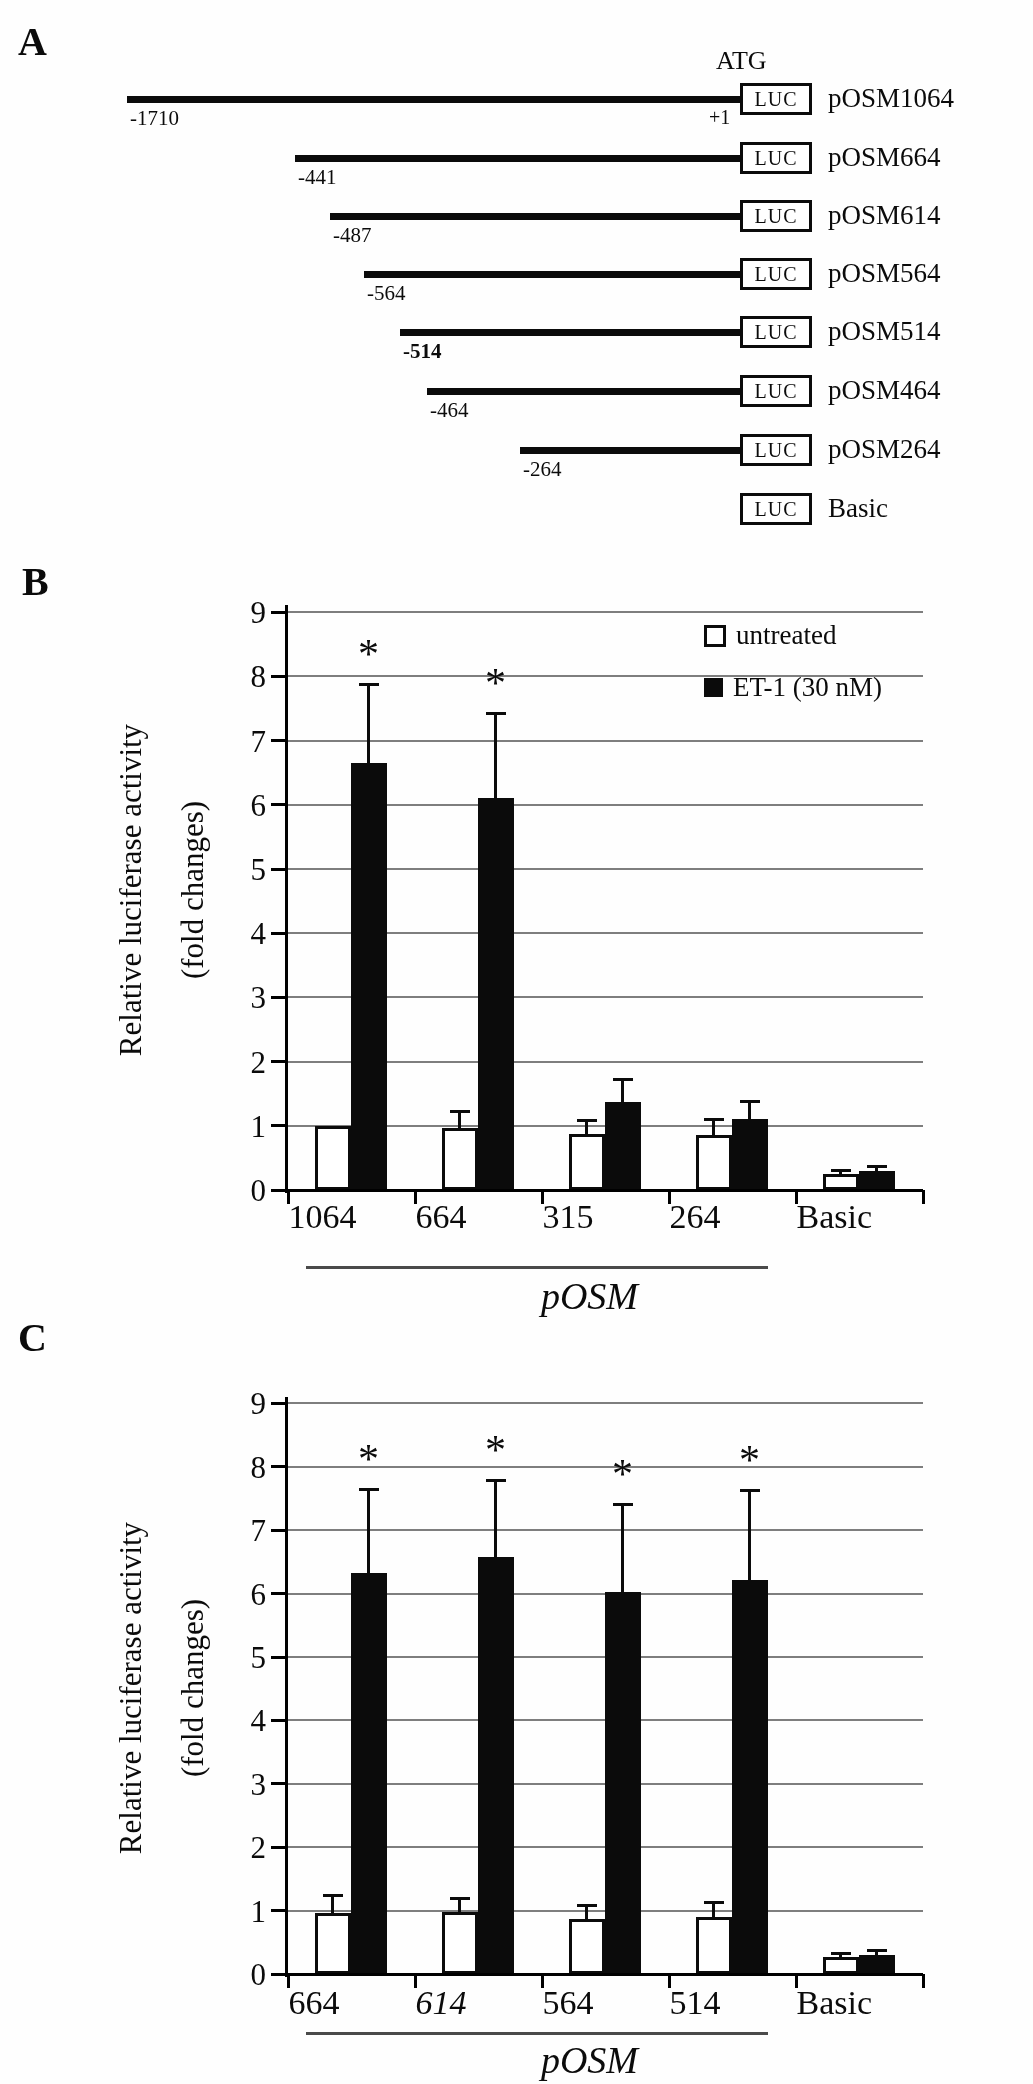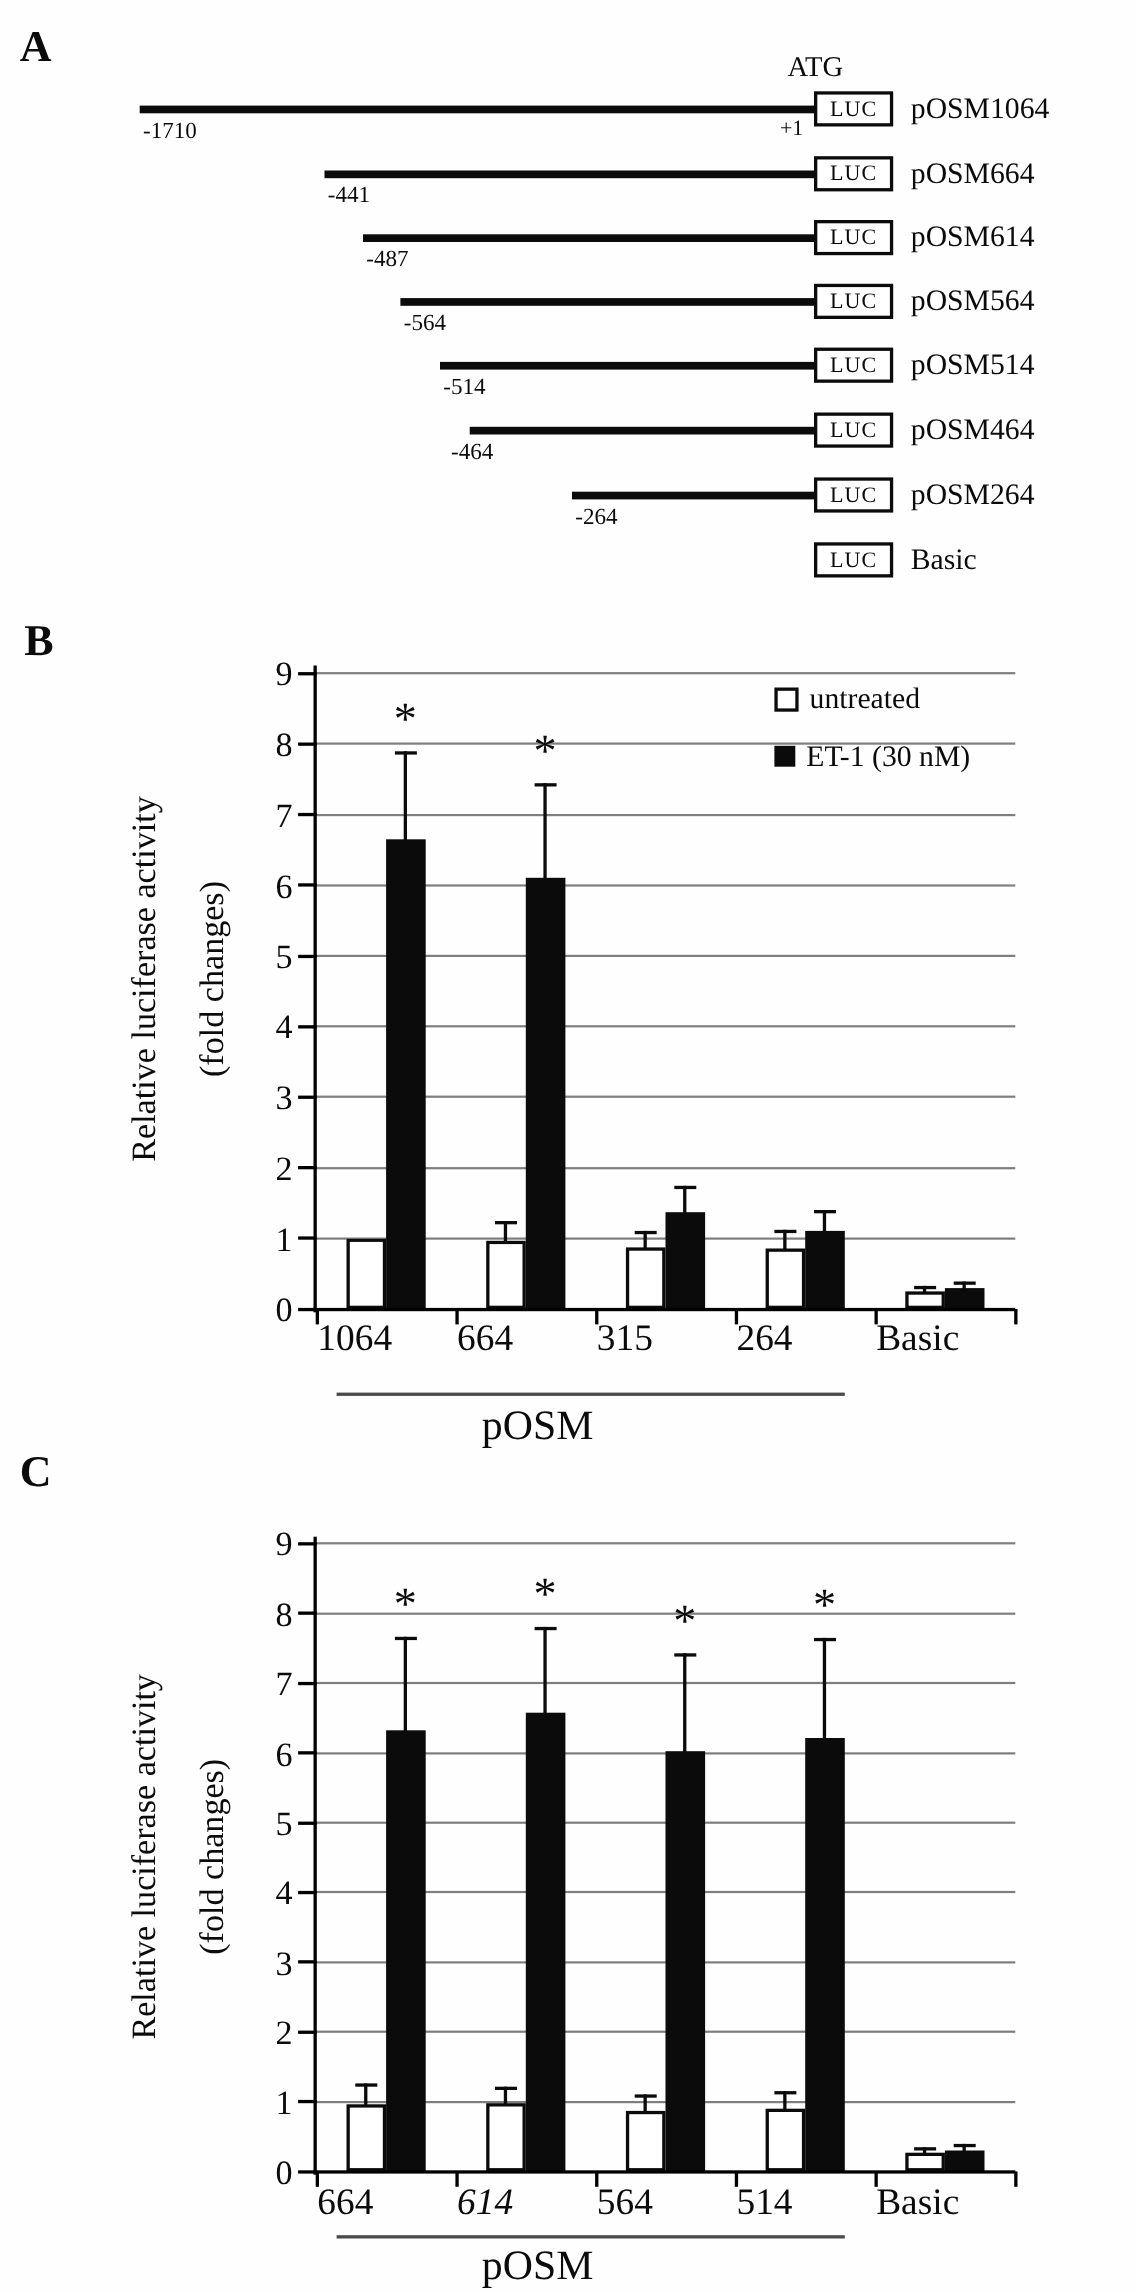--- a/index.html
+++ b/index.html
@@ -22,21 +22,21 @@
   .xtick{position:absolute;width:3px;background:#000;z-index:5;}
   .yticklabel{position:absolute;font-size:31px;line-height:1;text-align:right;width:60px;}
   .bar{position:absolute;box-sizing:border-box;z-index:2;}
   .bar.white{background:#ffffff;border:3px solid #0b0b0b;}
   .bar.black{background:#0b0b0b;border:none;}
   .err-stem{position:absolute;width:3px;background:#0b0b0b;z-index:3;}
   .err-cap{position:absolute;height:3px;background:#0b0b0b;z-index:3;}
   .star{position:absolute;font-size:42px;line-height:1;text-align:center;width:30px;z-index:4;}
   .catlabel{position:absolute;font-size:34px;line-height:1.1;text-align:left;width:126px;}
   .underline{position:absolute;height:3px;background:#4a4a4a;}
-  .posm{position:absolute;font-size:38px;line-height:40px;text-align:left;width:200px;}
+  .posm{position:absolute;font-size:38px;line-height:40px;text-align:right;width:200px;font-style:italic;}
   .vlabel{position:absolute;white-space:nowrap;transform:translate(-50%,-50%) rotate(-90deg);
           font-size:31px;line-height:1;}
   
   .lg-row{position:absolute;display:flex;align-items:center;gap:10px;font-size:27px;line-height:1;}
   .lg-sq-open{width:16px;height:16px;border:3px solid #0b0b0b;background:#ffffff;flex:0 0 auto;}
   .lg-sq-fill{width:19px;height:19px;background:#0b0b0b;flex:0 0 auto;}
 </style>
 </head>
 <body>
 
@@ -89,27 +89,27 @@
       <span>LUC</span>
     </div>
     <div class="cname" style="left: 828px; top: 201px;">pOSM614</div>
     <div class="aline" style="left: 364px; top: 271px; width: 376px;"></div>
     <div class="aposlabel" style="left: 367px; top: 282px;">-564</div>
     <div class="lucbox" style="left: 740px; top: 258px;">
       <span>LUC</span>
     </div>
     <div class="cname" style="left: 828px; top: 259px;">pOSM564</div>
     <div class="aline" style="left: 400px; top: 329px; width: 340px;"></div>
-    <div class="aposlabel" style="left: 403px; top: 340px;">-514</div>
+    <div class="aposlabel" style="left: 403px; top: 340px; font-weight: bold;">-514</div>
     <div class="lucbox" style="left: 740px; top: 316px;">
       <span>LUC</span>
     </div>
     <div class="cname" style="left: 828px; top: 317px;">pOSM514</div>
     <div class="aline" style="left: 427px; top: 388px; width: 313px;"></div>
-    <div class="aposlabel" style="left: 410px; top: 399px;">-464</div>
+    <div class="aposlabel" style="left: 430px; top: 399px;">-464</div>
     <div class="lucbox" style="left: 740px; top: 375px;">
       <span>LUC</span>
     </div>
     <div class="cname" style="left: 828px; top: 376px;">pOSM464</div>
     <div class="aline" style="left: 520px; top: 447px; width: 220px;"></div>
     <div class="aposlabel" style="left: 523px; top: 458px;">-264</div>
     <div class="lucbox" style="left: 740px; top: 434px;">
       <span>LUC</span>
     </div>
     <div class="cname" style="left: 828px; top: 435px;">pOSM264</div>

